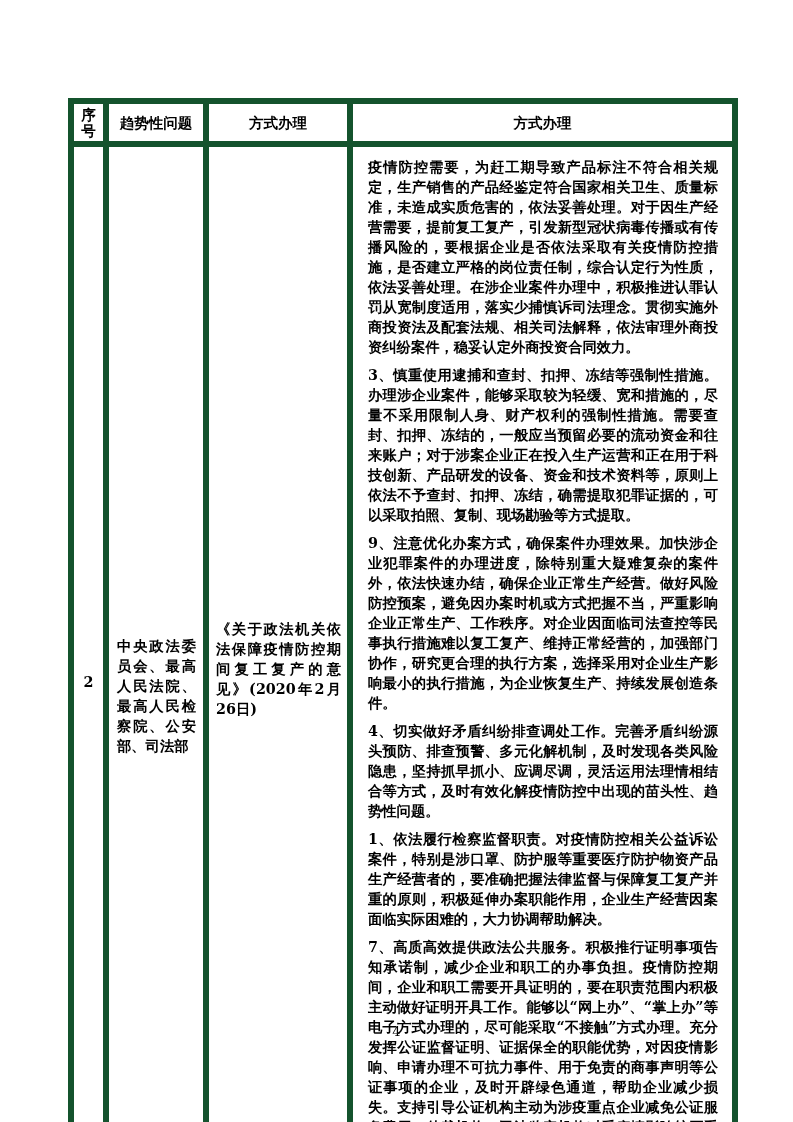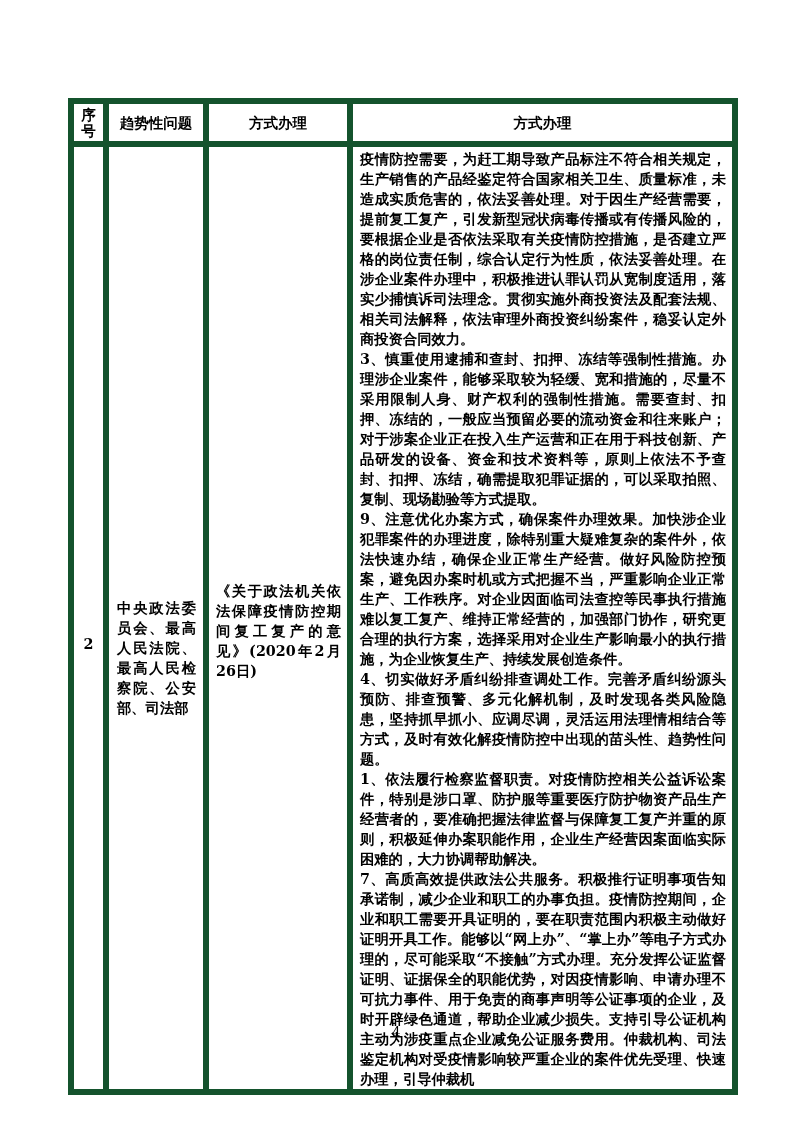--- a/index.html
+++ b/index.html
@@ -58,21 +58,21 @@
     line-height: 20px;
     padding: 26px 6px 0 7px;
   }
   td.content {
     text-align: justify;
     vertical-align: top;
     line-height: 20px;
     padding: 2px 6px 0 7px;
     overflow: hidden;
   }
-  td.content p { margin: 0; }
+  td.content p { margin: 8px; }
   .page-number {
     position: absolute;
     top: 1024px;
     left: 0;
     width: 793px;
     text-align: center;
     font-size: 13px;
     font-weight: 400;
   }
 </style>

